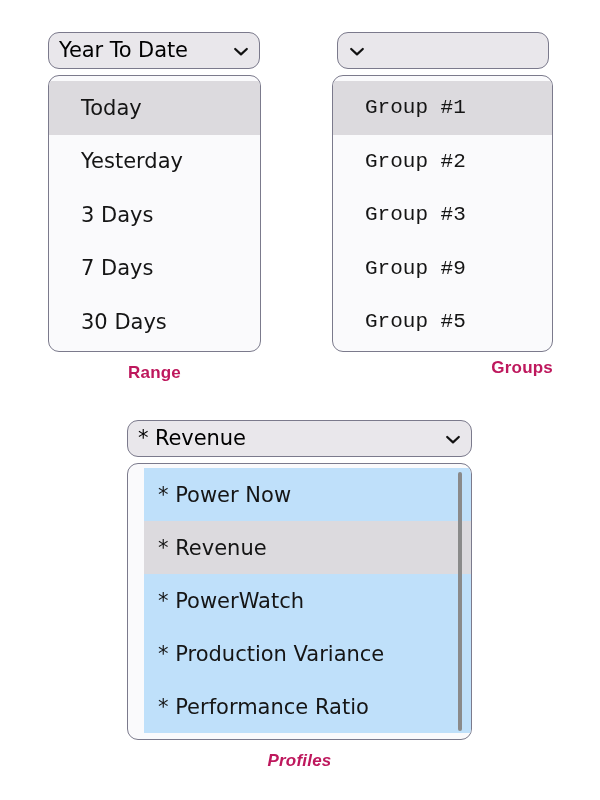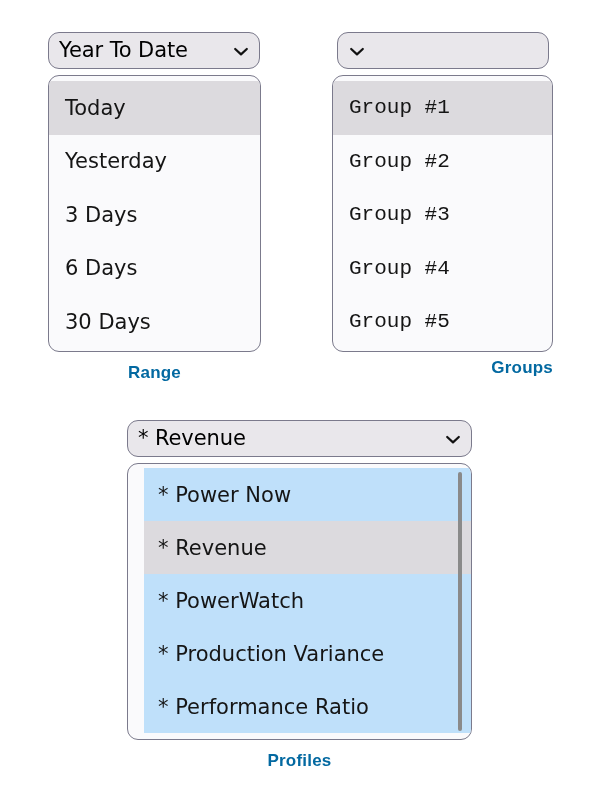--- a/index.html
+++ b/index.html
@@ -58,37 +58,37 @@
     border: 1.6px solid #7b7a8c;
     border-radius: 11px;
     padding: 5px 0 5px 0;
     overflow: hidden;
     z-index: 2;
   }
   .list-row {
     box-sizing: border-box;
     display: flex;
     align-items: center;
-    padding-left: 16px;
+    padding-left: 32px;
     color: #151515;
     white-space: nowrap;
   }
   .list-row.hl {
     background: #dcdade;
   }
   .list-row.blue {
     background: #bfe0fa;
   }
 
   
   .caption {
     position: absolute;
     text-align: center;
     font-weight: bold;
-    color: #0369a1;
+    color: #be185d;
     font-family: "Liberation Sans", sans-serif;
     font-size: 17px;
     letter-spacing: 0.2px;
   }
 
   
   #range-select {
     left: 48px; top: 32px; width: 212px; height: 37px;
     font-size: 21px;
   }
@@ -125,59 +125,59 @@
     top: 8px;
     bottom: 8px;
     width: 4px;
     background: #8a8a8a;
     border-radius: 2px;
     z-index: 5;
   }
 
   #caption-range  { left: 48px;  top: 363px; width: 213px; }
   #caption-groups { left: 332px; top: 358px; width: 221px; text-align: right; }
-  #caption-profiles { left: 127px; top: 751px; width: 345px; }
+  #caption-profiles { left: 127px; top: 751px; width: 345px; font-style: italic; }
 </style>
 </head>
 <body>
 
 <div class="stage">
 
   <div class="select-btn" id="range-select">
     <span class="sel-text">Year To Date</span>
     <span class="chev">
       <svg viewBox="0 0 18 14" width="18" height="14" aria-hidden="true">
         <path d="M3.2 5 L9 10.4 L14.8 5" fill="none" stroke="#111111" stroke-width="2.2" stroke-linecap="round" stroke-linejoin="round"></path>
       </svg>
     </span>
   </div>
 
   <div class="list-panel" id="range-list">
     <div class="list-row hl">Today</div>
     <div class="list-row">Yesterday</div>
     <div class="list-row">3 Days</div>
-    <div class="list-row">6 Days</div>
+    <div class="list-row">7 Days</div>
     <div class="list-row">30 Days</div>
   </div>
 
   <div class="caption" id="caption-range">Range</div>
 
   <div class="select-btn" id="groups-select">
     <span class="chev">
       <svg viewBox="0 0 18 14" width="18" height="14" aria-hidden="true">
         <path d="M3.2 5 L9 10.4 L14.8 5" fill="none" stroke="#111111" stroke-width="2.2" stroke-linecap="round" stroke-linejoin="round"></path>
       </svg>
     </span>
   </div>
 
   <div class="list-panel" id="groups-list">
     <div class="list-row hl">Group #1</div>
     <div class="list-row">Group #2</div>
     <div class="list-row">Group #3</div>
-    <div class="list-row">Group #4</div>
+    <div class="list-row">Group #9</div>
     <div class="list-row">Group #5</div>
   </div>
 
   <div class="caption" id="caption-groups">Groups</div>
 
   <div class="select-btn" id="profiles-select">
     <span class="sel-text">* Revenue</span>
     <span class="chev">
       <svg viewBox="0 0 18 14" width="18" height="14" aria-hidden="true">
         <path d="M3.2 5 L9 10.4 L14.8 5" fill="none" stroke="#111111" stroke-width="2.2" stroke-linecap="round" stroke-linejoin="round"></path>

